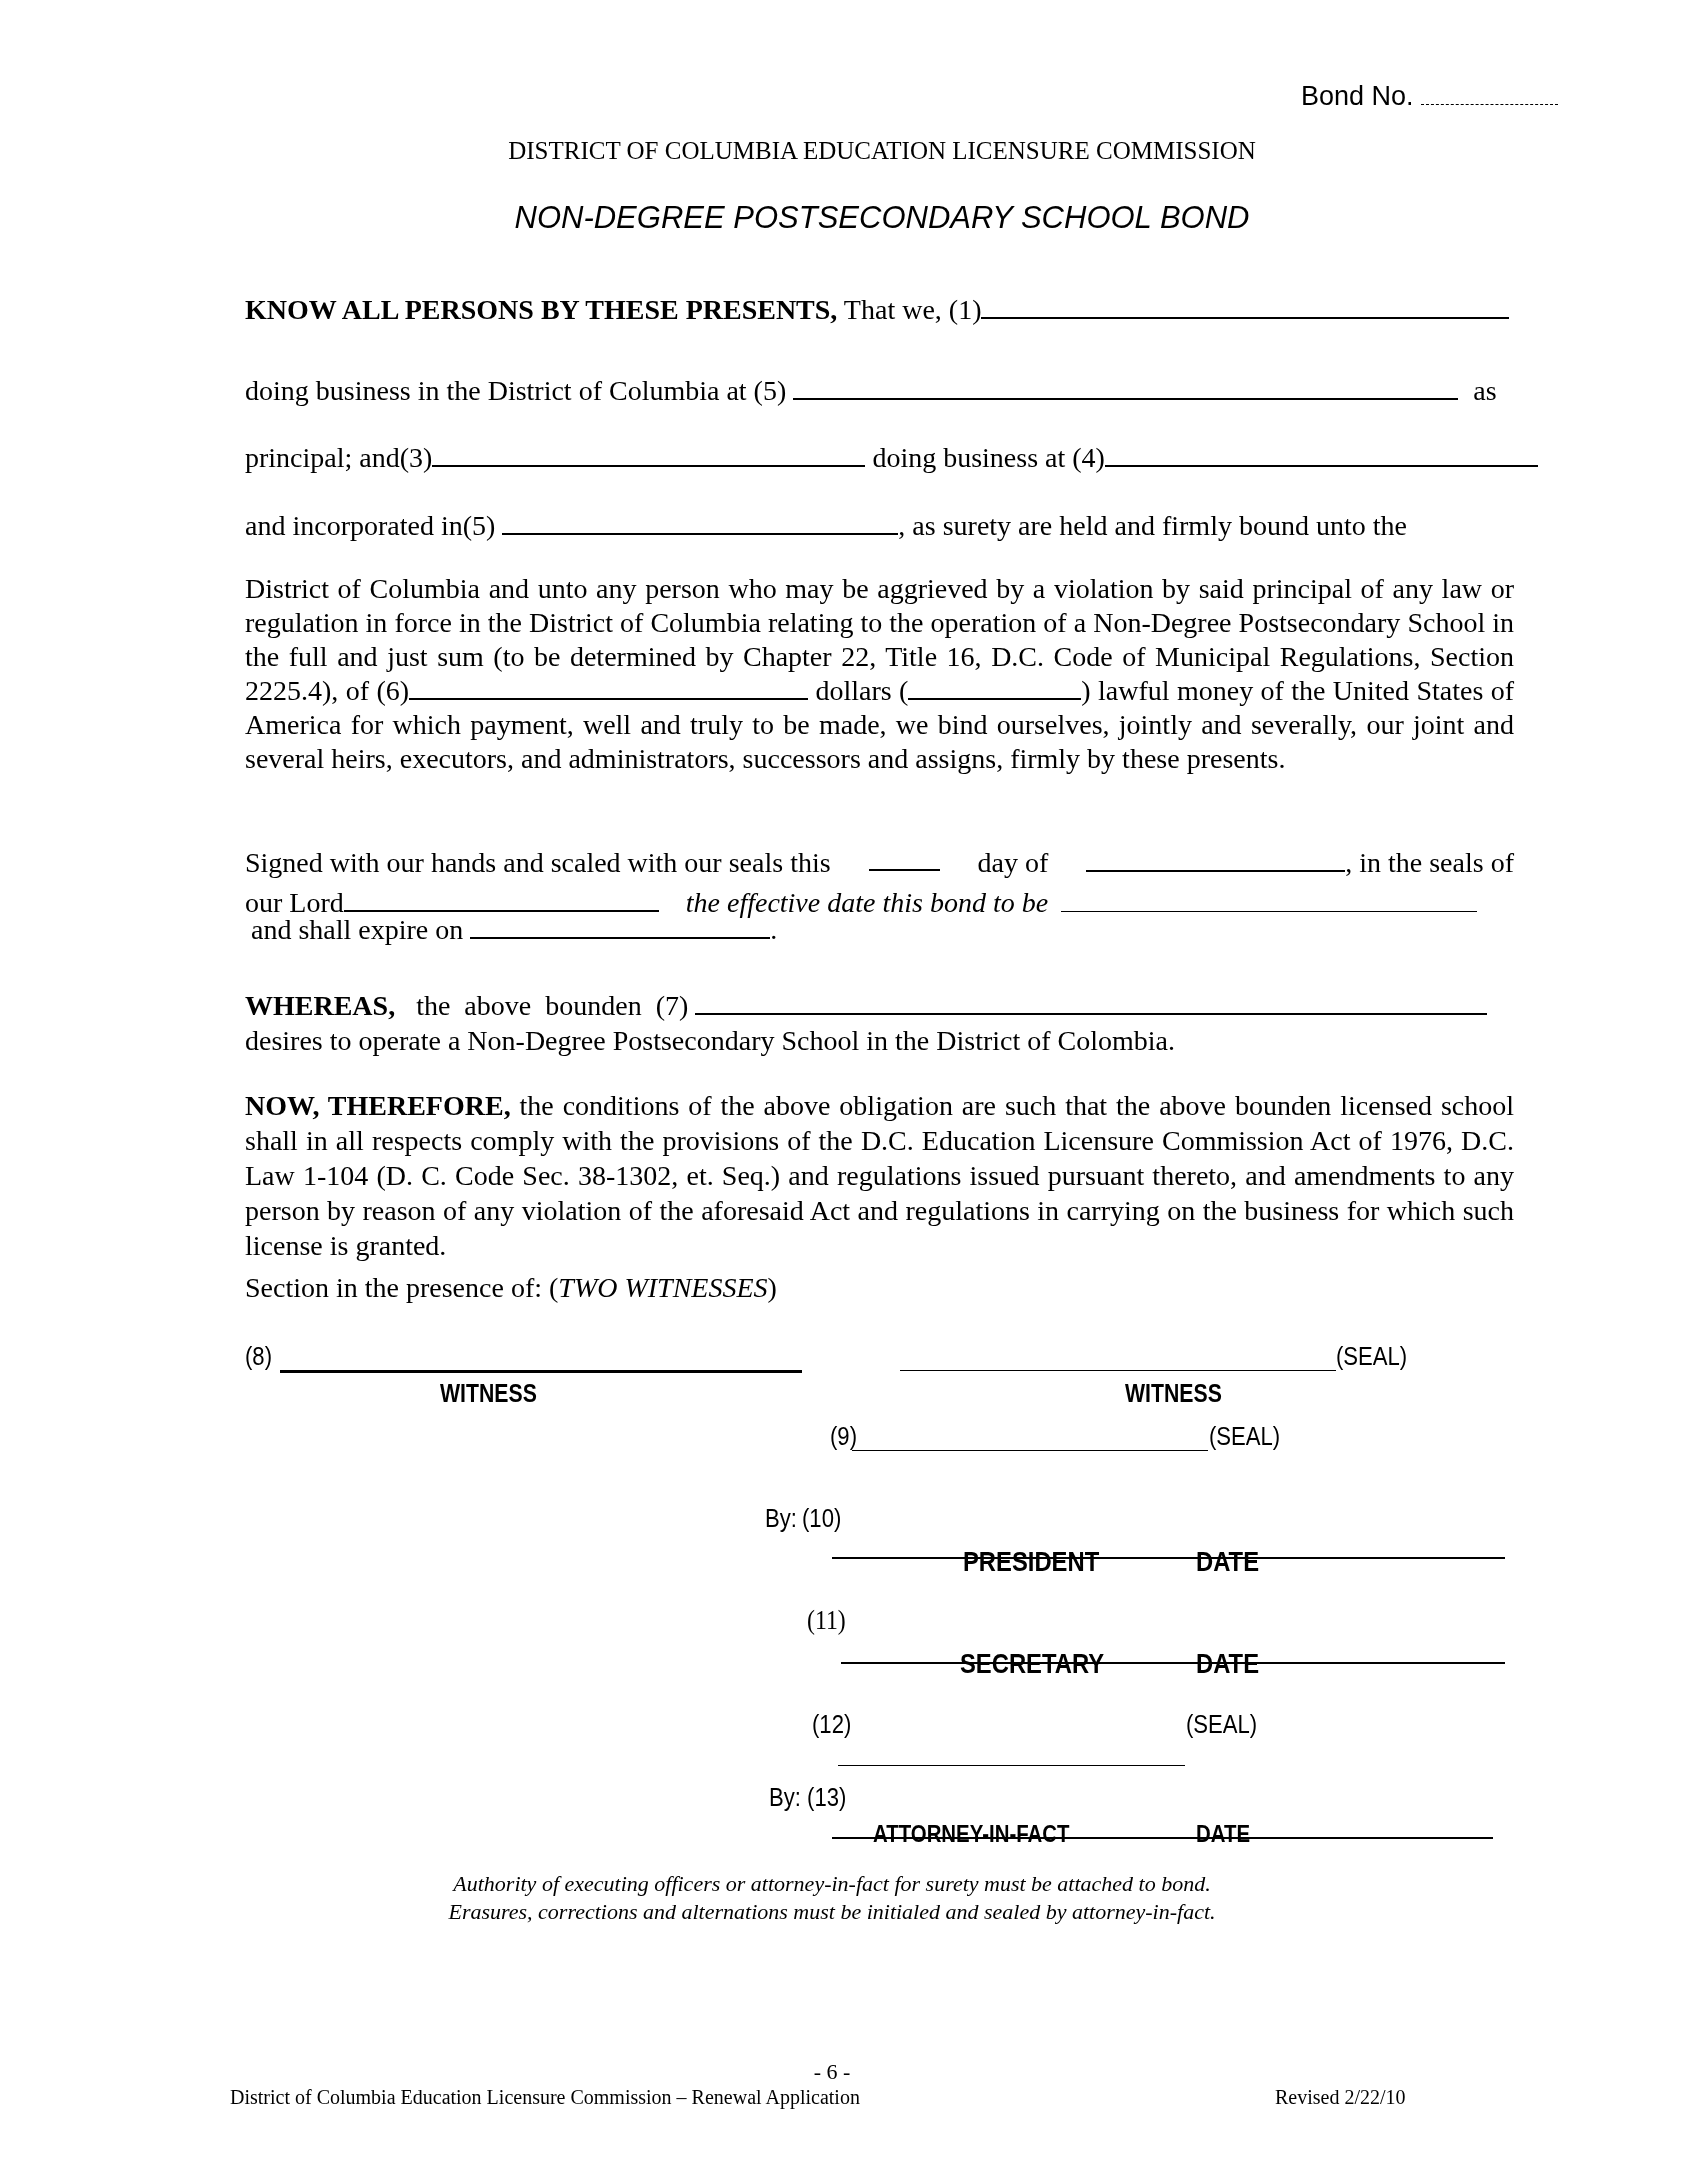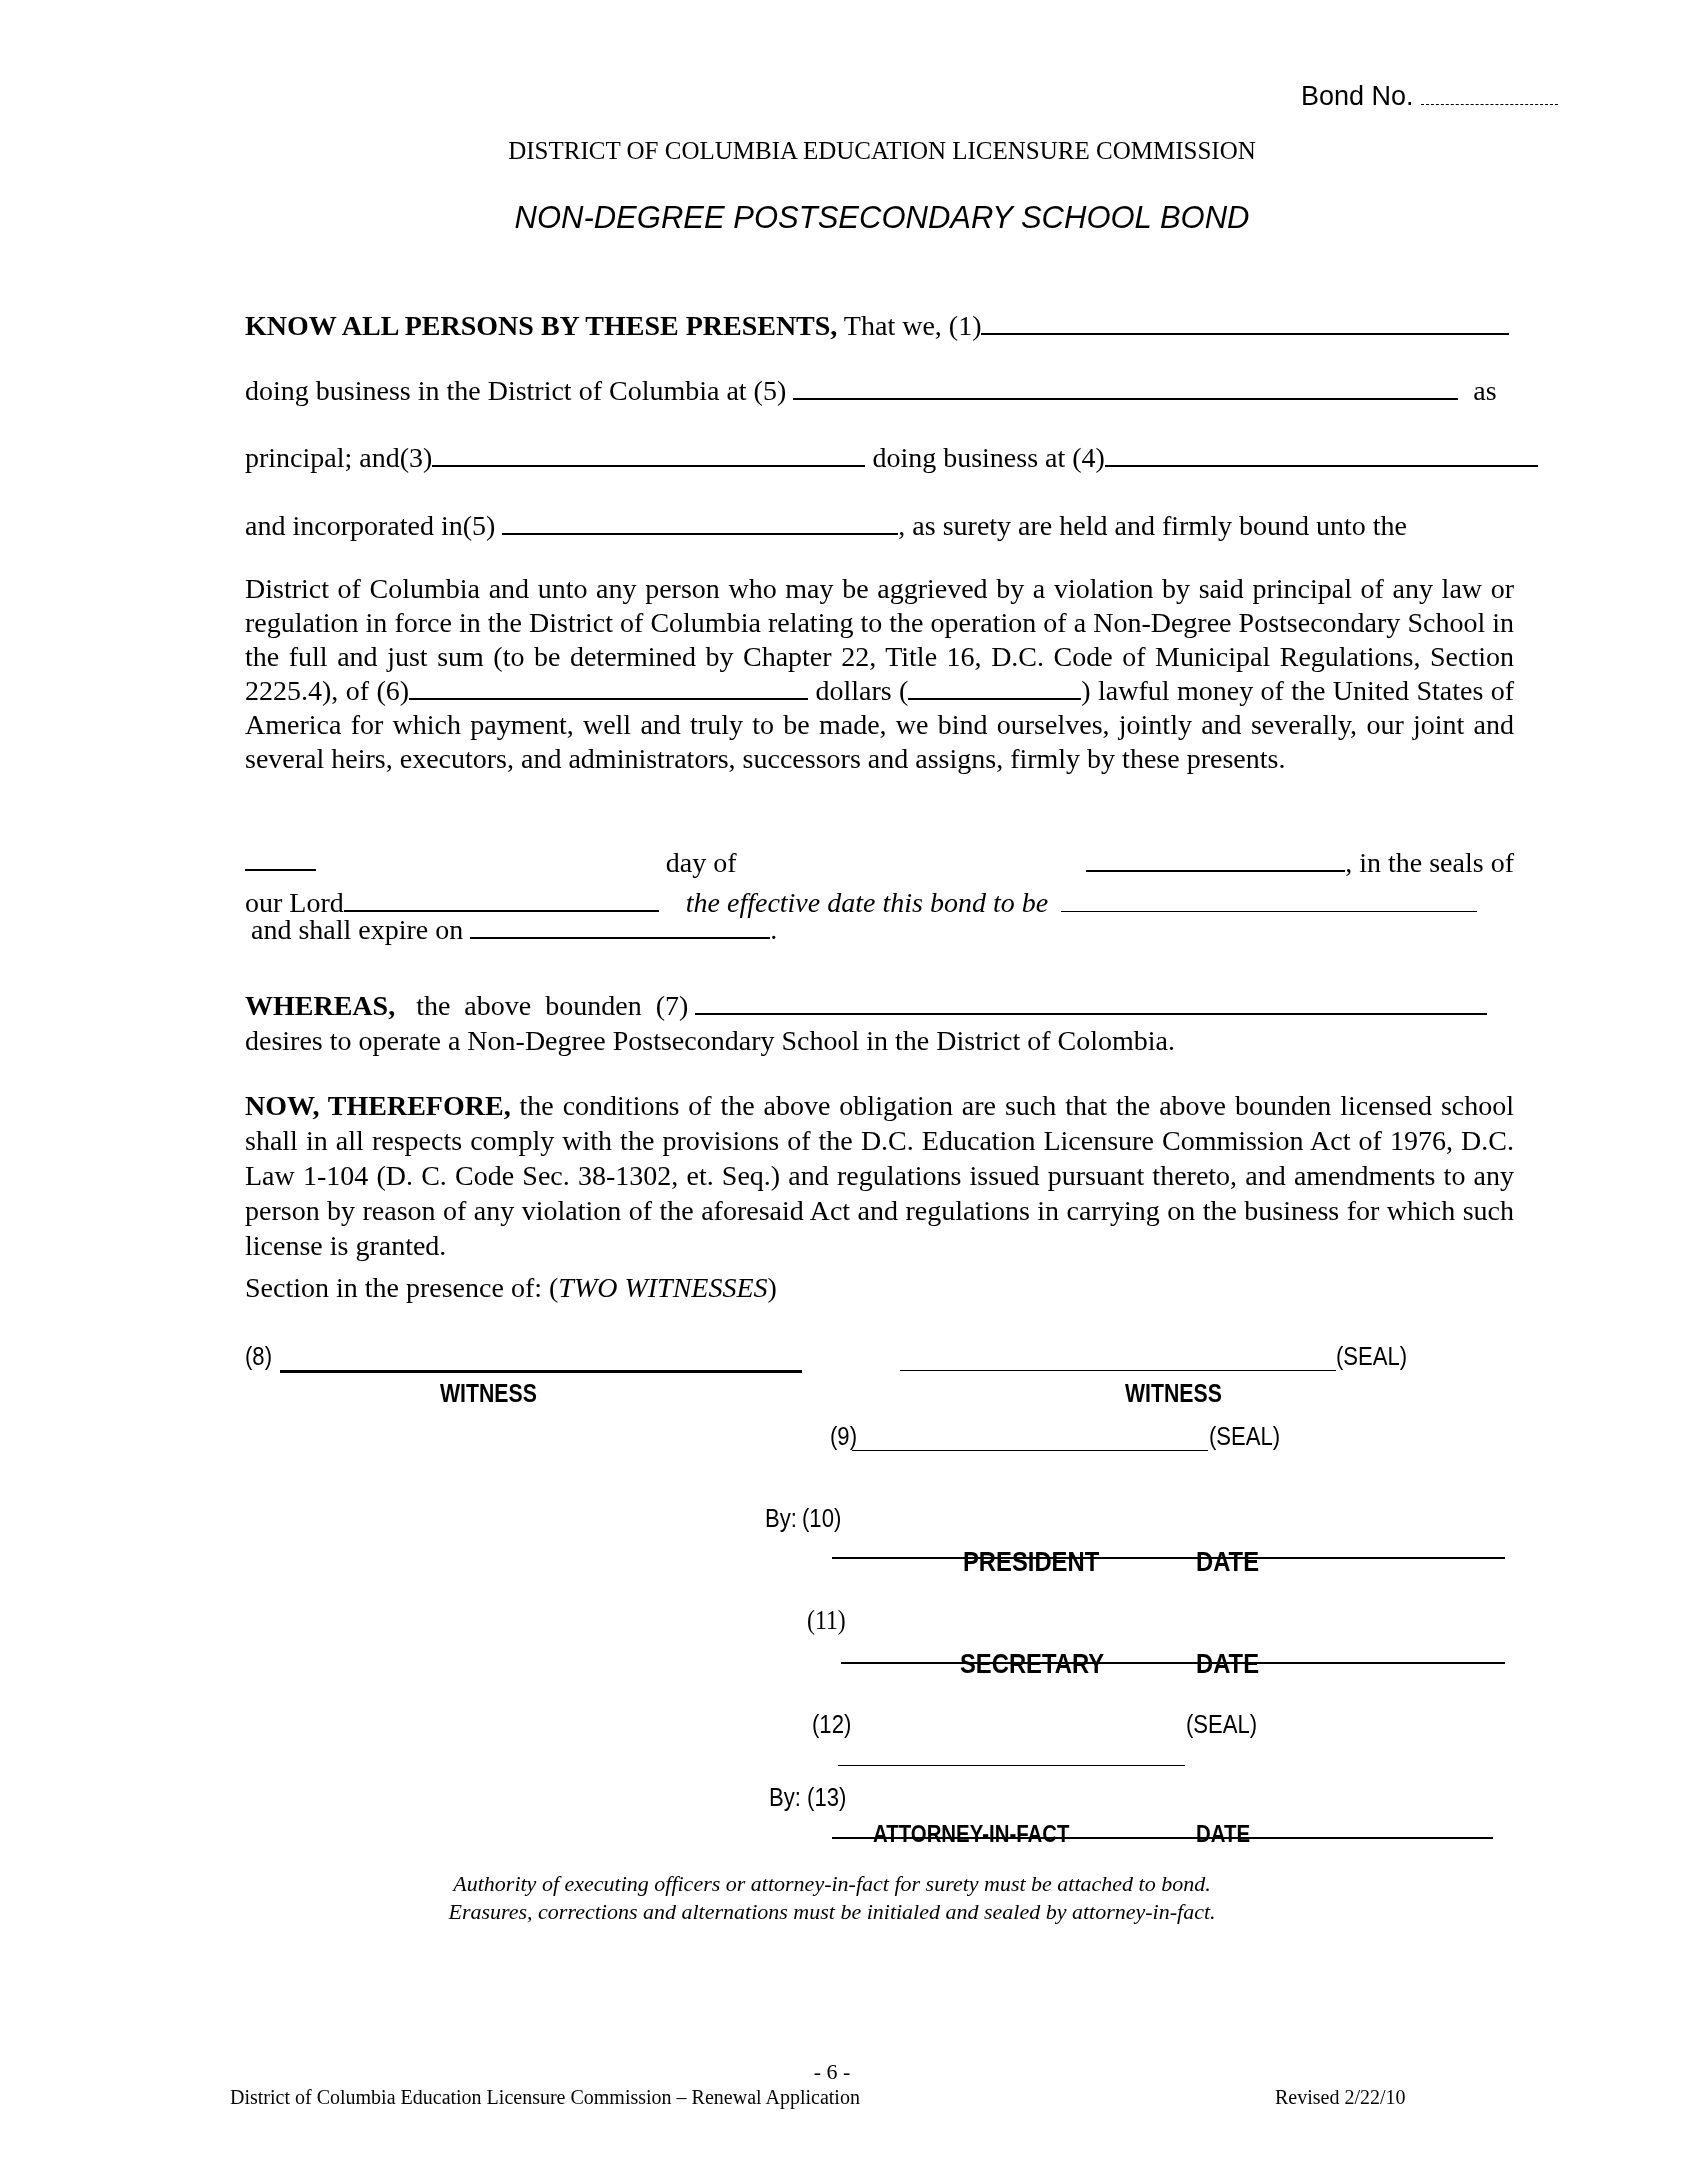--- a/index.html
+++ b/index.html
@@ -25,21 +25,21 @@
 
 <div class="abs sans" style="left:1301px; top:81px; font-size:27px;">
   <span>Bond No.</span>
   <span class="blank dashed thin" style="width:137px; height:18px;"></span>
 </div>
 
 <div class="abs serif" style="left:0; width:1764px; top:137px; text-align:center; font-size:25px;">DISTRICT OF COLUMBIA EDUCATION LICENSURE COMMISSION</div>
 
 <div class="abs sans ital" style="left:0; width:1764px; top:200px; text-align:center; font-size:31px;">NON-DEGREE POSTSECONDARY SCHOOL BOND</div>
 
-<div class="abs serif body-text" style="left:245px; top:310px;text-align:center;">
+<div class="abs serif body-text" style="left:245px; top:294px;text-align:center;">
   <span class="bold">KNOW ALL PERSONS BY THESE PRESENTS,</span><span> That we, (1)</span><span class="blank" style="width:528px;"></span>
 </div>
 
 <div class="abs serif body-text" style="left:245px; top:375px;">
   <span>doing business in the District of Columbia at (5)</span>
   <span class="blank" style="width:665px;"></span>
   <span style="margin-left:8px;">as</span>
 </div>
 
 <div class="abs serif body-text" style="left:245px; top:442px;">
@@ -50,20 +50,21 @@
 <div class="abs serif body-text" style="left:245px; top:510px;">
   <span>and incorporated in(5)</span>
   <span class="blank" style="width:396px;"></span><span>, as surety are held and firmly bound unto the</span>
 </div>
 
 <div class="para serif" style="top:572px;">
   <span>District of Columbia and unto any person who may be aggrieved by a violation by said principal of any law or regulation in force in the District of Columbia relating to the operation of a Non-Degree Postsecondary School in the full and just sum (to be determined by Chapter 22, Title 16, D.C. Code of Municipal Regulations, Section 2225.4), of (6)</span><span class="blank" style="width:399px;"></span><span> dollars (</span><span class="blank" style="width:173px;"></span><span>) lawful money of the United States of America for which payment, well and truly to be made, we bind ourselves, jointly and severally, our joint and several heirs, executors, and administrators, successors and assigns, firmly by these presents.</span>
 </div>
 
 <div class="abs serif body-text" style="left:245px; top:847px; width:1269px; display:flex; justify-content:space-between;">
+  <span>Signed with our hands and scaled with our seals this</span>
   <span class="blank" style="width:71px;"></span>
   <span>day of</span>
   <span style="white-space:nowrap;"><span class="blank" style="width:259px;"></span><span>, in the seals of</span></span>
 </div>
 
 <div class="abs serif body-text" style="left:245px; top:887px;">
   <span>our Lord</span><span class="blank" style="width:315px;"></span>
   <span style="margin-left:20px;font-style:italic;">the effective date this bond to be</span>
   <span class="blank thin" style="width:416px; margin-left:6px;"></span>
 </div>

